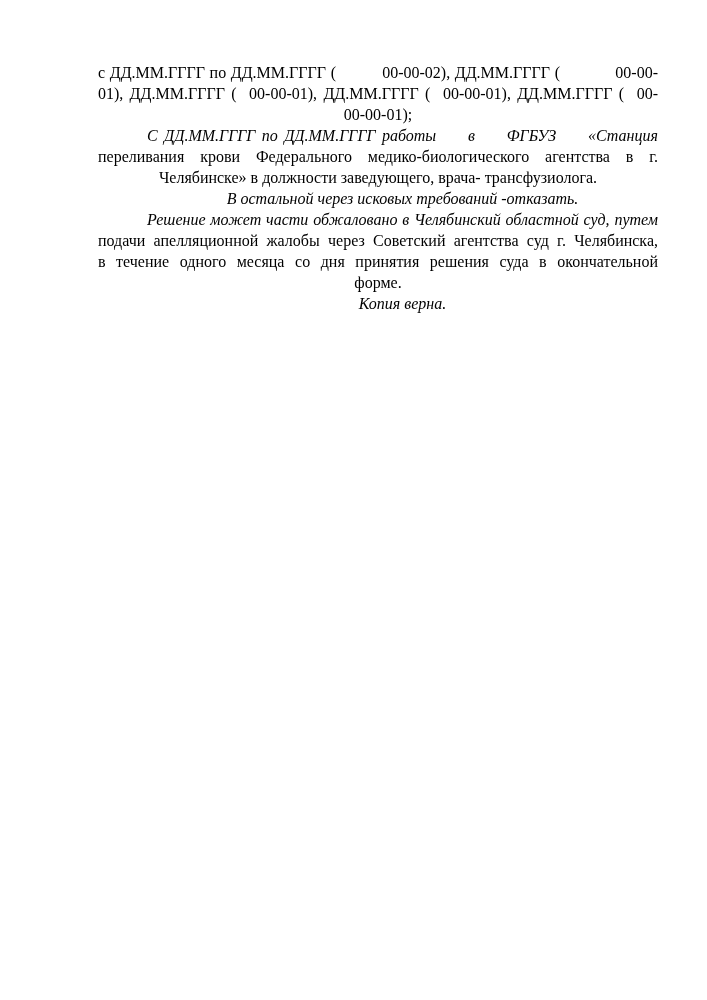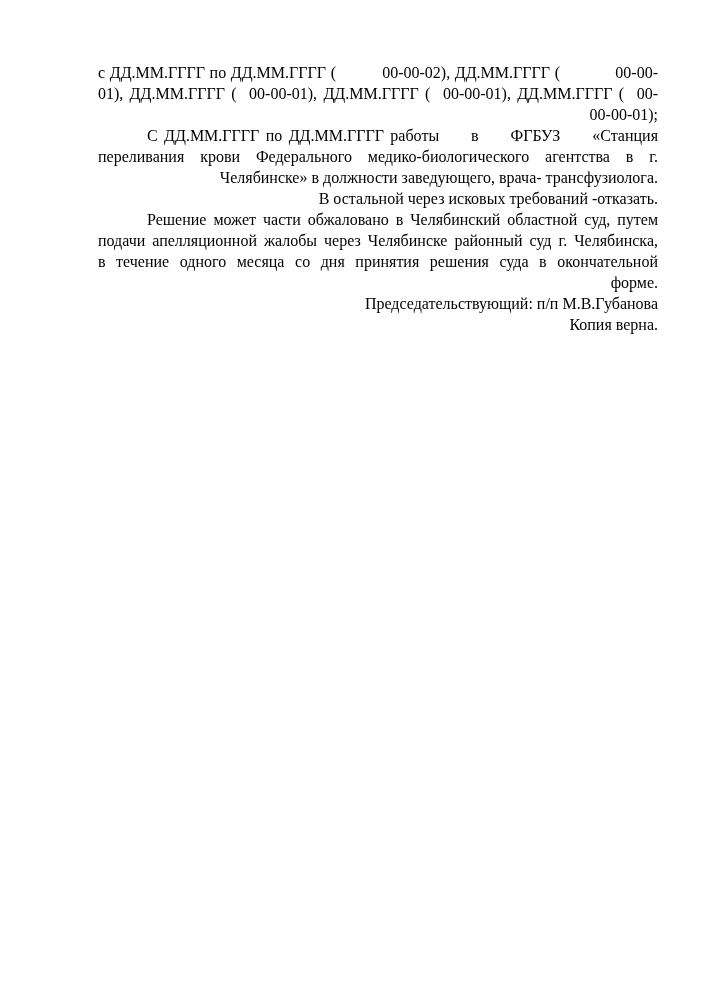--- a/index.html
+++ b/index.html
@@ -24,42 +24,42 @@
     border-radius: 6px;
   }
   .textblock {
     position: absolute;
     left: 98px;
     top: 62px;
     width: 560px;
   }
   .line {
     white-space: normal;
-    text-align: right;
+    text-align: center;
   }
   .line.j {
     text-align: justify;
     text-align-last: justify;
   }
   .line.ind {
     text-indent: 49px;
+    font-style: italic;
   }
 </style>
 </head>
 <body>
 
 <div class="page">
   <div class="textblock">
       <div class="line j">с ДД.ММ.ГГГГ по ДД.ММ.ГГГГ (&nbsp;&nbsp;&nbsp;&nbsp;&nbsp;&nbsp;&nbsp;&nbsp;&nbsp;&nbsp;00-00-02), ДД.ММ.ГГГГ (&nbsp;&nbsp;&nbsp;&nbsp;&nbsp;&nbsp;&nbsp;&nbsp;&nbsp;&nbsp;&nbsp;&nbsp;00-00-</div>
       <div class="line j">01), ДД.ММ.ГГГГ (&nbsp;&nbsp;00-00-01), ДД.ММ.ГГГГ (&nbsp;&nbsp;00-00-01), ДД.ММ.ГГГГ (&nbsp;&nbsp;00-</div>
       <div class="line">00-00-01);</div>
       <div class="line j ind">С ДД.ММ.ГГГГ по ДД.ММ.ГГГГ работы&nbsp;&nbsp;&nbsp;&nbsp;&nbsp;в&nbsp;&nbsp;&nbsp;&nbsp;&nbsp;ФГБУЗ&nbsp;&nbsp;&nbsp;&nbsp;&nbsp;«Станция</div>
       <div class="line j">переливания крови Федерального медико-биологического агентства в г.</div>
       <div class="line">Челябинске» в должности заведующего, врача- трансфузиолога.</div>
       <div class="line ind">В остальной через исковых требований -отказать.</div>
       <div class="line j ind">Решение может части обжаловано в Челябинский областной суд, путем</div>
-      <div class="line j">подачи апелляционной жалобы через Челябинске районный суд г. Челябинска,</div>
+      <div class="line j">подачи апелляционной жалобы через Советский агентства суд г. Челябинска,</div>
       <div class="line j">в течение одного месяца со дня принятия решения суда в окончательной</div>
       <div class="line">форме.</div>
-      <div class="line ind">Председательствующий: п/п М.В.Губанова</div>
       <div class="line ind">Копия верна.</div>
     </div>
 </div>
 
 </body></html>

